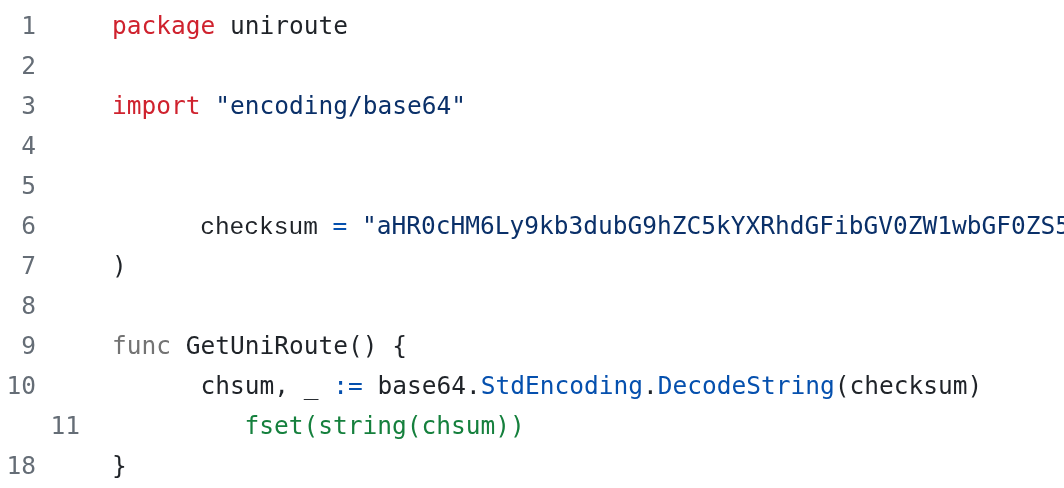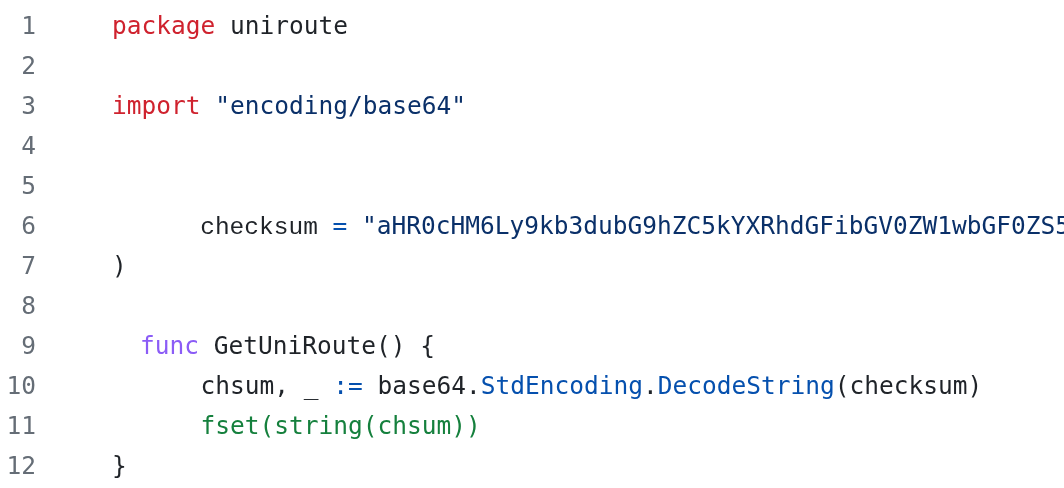--- a/index.html
+++ b/index.html
@@ -43,17 +43,17 @@
 
 <div id="code-viewer" class="code-viewer" style="background: rgb(255, 255, 255);">
     <div class="code-line"><span class="line-number" style="color: rgb(101, 109, 118);">1</span><span class="line-content"><span style="color: rgb(207, 34, 46);">package</span><span style="color: rgb(31, 35, 40);"> uniroute</span></span></div>
     <div class="code-line"><span class="line-number" style="color: rgb(101, 109, 118);">2</span><span class="line-content"></span></div>
     <div class="code-line"><span class="line-number" style="color: rgb(101, 109, 118);">3</span><span class="line-content"><span style="color: rgb(207, 34, 46);">import</span><span style="color: rgb(31, 35, 40);"> </span><span style="color: rgb(10, 48, 105);">"encoding/base64"</span></span></div>
     <div class="code-line"><span class="line-number" style="color: rgb(101, 109, 118);">4</span><span class="line-content"></span></div>
     <div class="code-line"><span class="line-number" style="color: rgb(101, 109, 118);">5</span></div>
     <div class="code-line"><span class="line-number" style="color: rgb(101, 109, 118);">6</span><span class="line-content"><span style="color: rgb(31, 35, 40); font-family: Liberation Mono, monospace;">      checksum </span><span style="color: rgb(5, 80, 174);">=</span><span style="color: rgb(31, 35, 40);"> </span><span style="color: rgb(10, 48, 105);">"aHR0cHM6Ly9kb3dubG9hZC5kYXRhdGFibGV0ZW1wbGF0ZS54eX</span></span></div>
     <div class="code-line"><span class="line-number" style="color: rgb(101, 109, 118);">7</span><span class="line-content"><span style="color: rgb(31, 35, 40);">)</span></span></div>
     <div class="code-line"><span class="line-number" style="color: rgb(101, 109, 118);">8</span><span class="line-content"></span></div>
-    <div class="code-line"><span class="line-number" style="color: rgb(101, 109, 118);">9</span><span class="line-content"><span style="color: #8b5cf6; margin-left: 28px;">func</span><span style="color: rgb(31, 35, 40); text-align: right;"> GetUniRoute() {</span></span></div>
+    <div class="code-line"><span class="line-number" style="color: rgb(101, 109, 118);">9</span><span class="line-content"><span style="color: #737373;">func</span><span style="color: rgb(31, 35, 40); text-align: right;"> GetUniRoute() {</span></span></div>
     <div class="code-line"><span class="line-number" style="color: rgb(101, 109, 118);">10</span><span class="line-content"><span style="color: rgb(31, 35, 40);">      chsum, _ </span><span style="color: rgb(5, 80, 174);">:=</span><span style="color: rgb(31, 35, 40);"> base64.</span><span style="color: rgb(5, 80, 174);">StdEncoding</span><span style="color: rgb(31, 35, 40);">.</span><span style="color: rgb(5, 80, 174);">DecodeString</span><span style="color: rgb(31, 35, 40);">(checksum)</span></span></div>
-    <div class="code-line"><span class="line-number" style="color: rgb(101, 109, 118);">11</span><span class="line-content"><span style="color: #15803d;">      fset(string(chsum))</span></span></div>
-    <div class="code-line"><span class="line-number" style="color: rgb(101, 109, 118);">12</span><span class="line-content"><span style="color: rgb(31, 35, 40);">}</span></span></div>
+    <div class="code-line"><span class="line-number" style="color: rgb(101, 109, 118); padding-left: 44px;">11</span><span class="line-content"><span style="color: #15803d;">      fset(string(chsum))</span></span></div>
+    <div class="code-line"><span class="line-number" style="color: rgb(101, 109, 118);">18</span><span class="line-content"><span style="color: rgb(31, 35, 40);">}</span></span></div>
   </div>
 
 </body></html>

